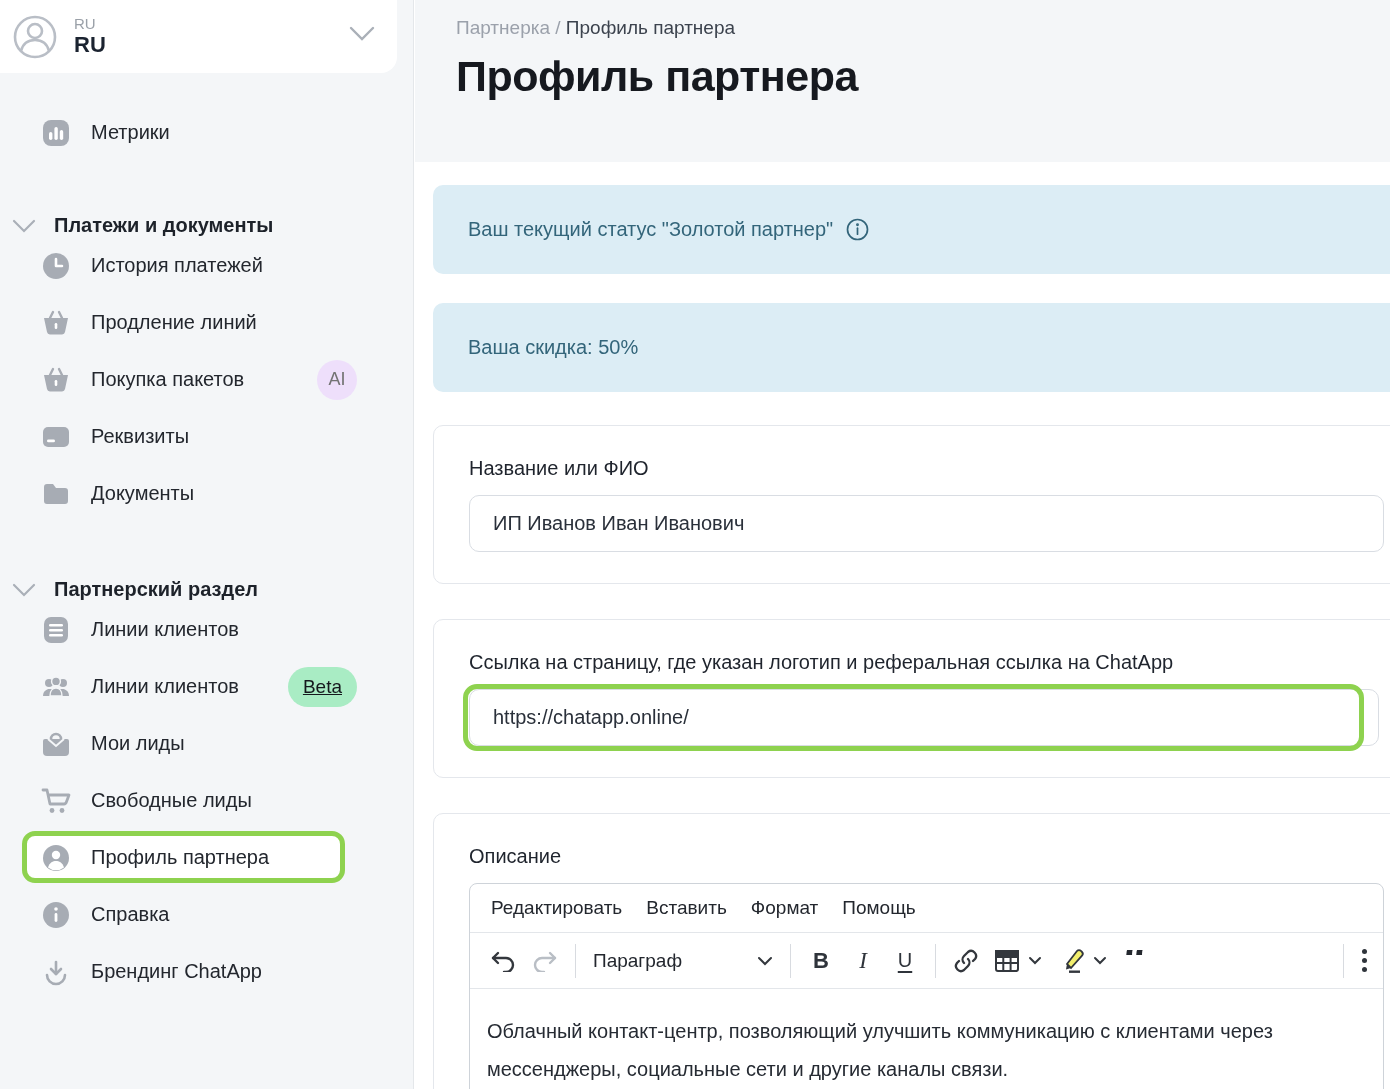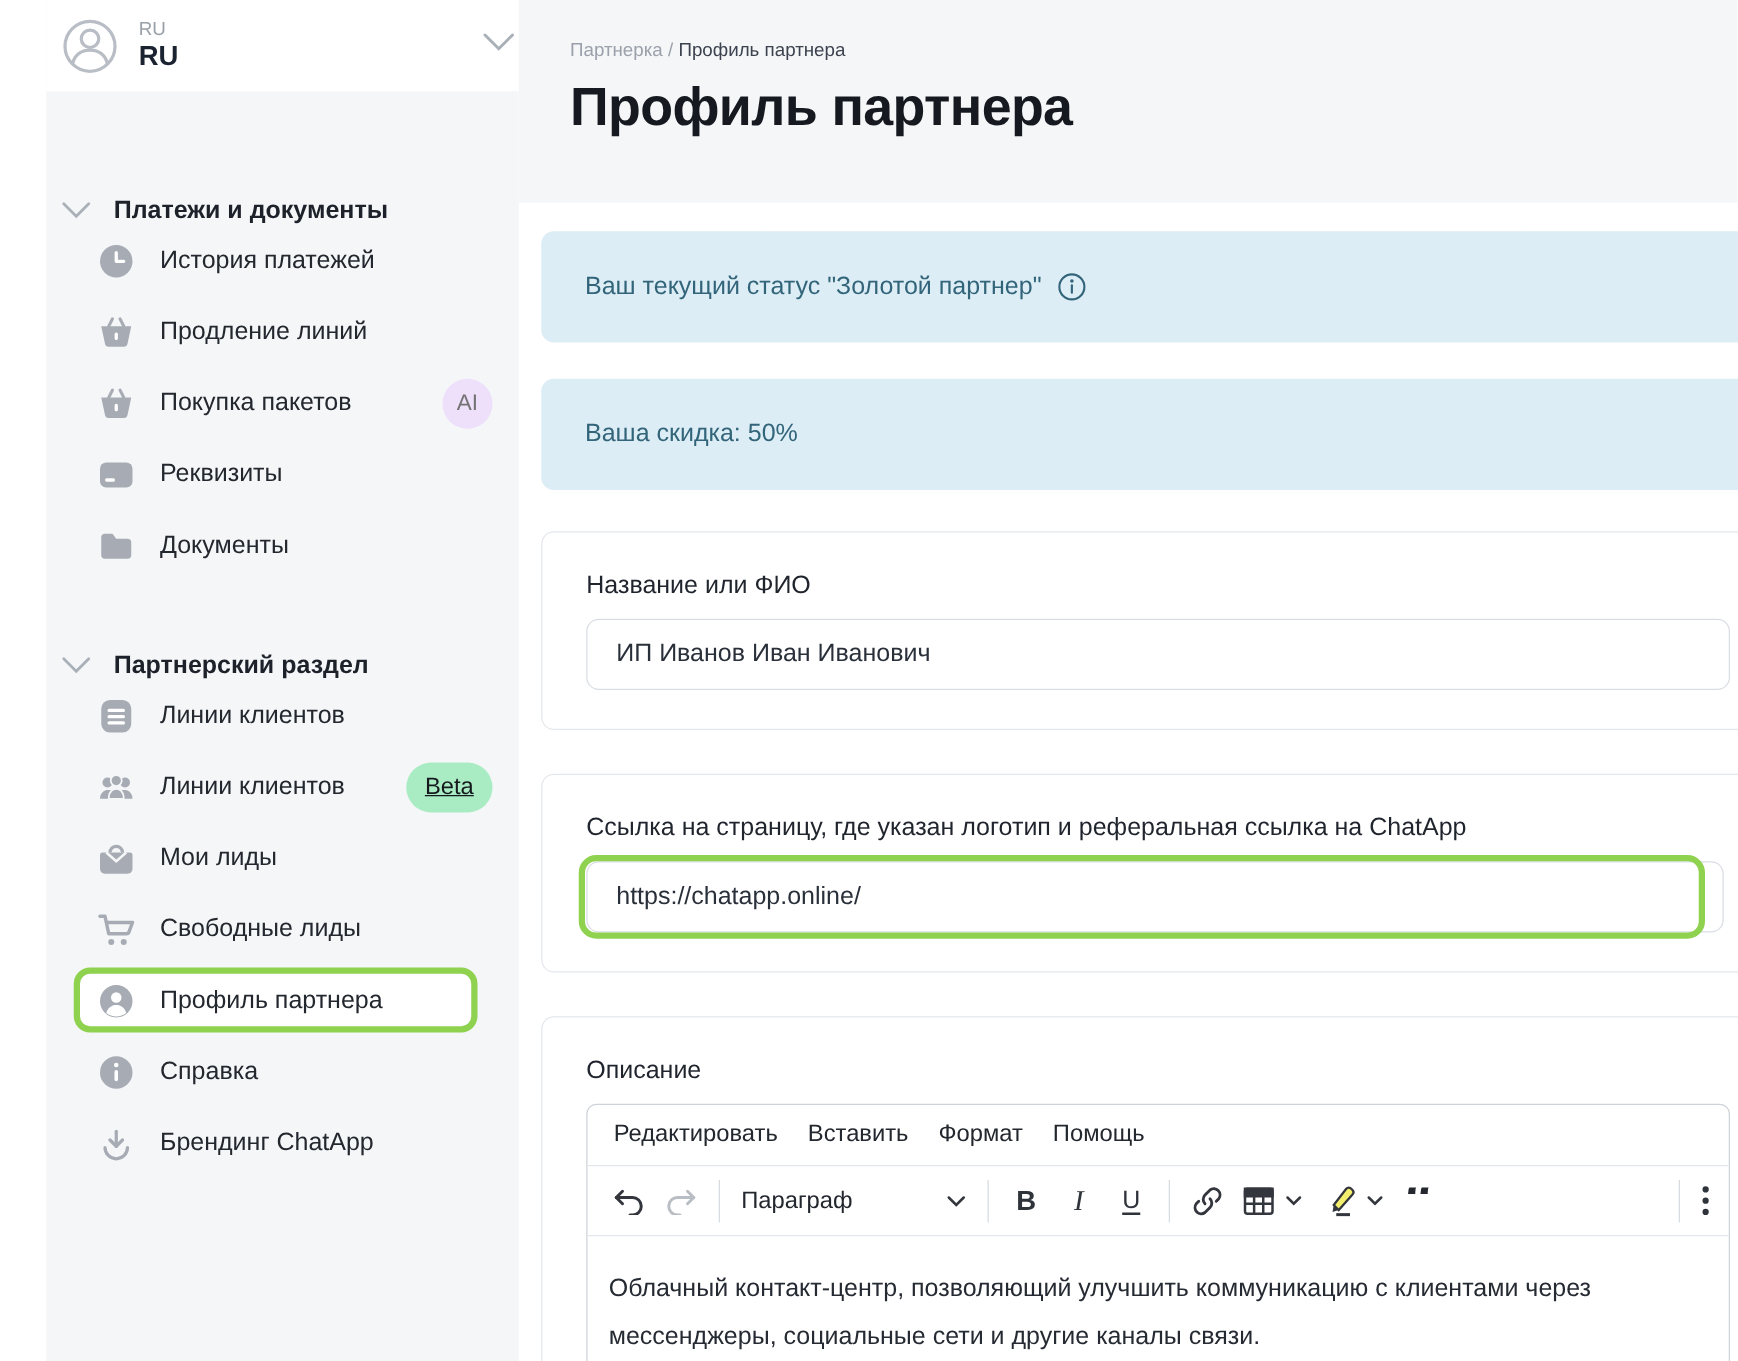--- a/index.html
+++ b/index.html
@@ -1,21 +1,21 @@
 <!DOCTYPE html>
 <html><head>
 <meta charset="utf-8">
 <style>
   * { margin:0; padding:0; box-sizing:border-box; }
   html,body { width:1390px; height:1089px; overflow:hidden; background:#fff;
               font-family:"Liberation Sans", sans-serif; }
 
   
   .sidebar { position:absolute; left:0; top:0; width:414px; height:1089px;
-             background:#f4f6f8; border-right:1px solid #e4e7ea;margin-left:37px; }
+             background:#f4f6f8; border-right:1px solid #e4e7ea; }
   .user-card { width:397px; height:73px; background:#fff;
                border-bottom-right-radius:16px; display:flex; align-items:center;
                padding-left:12px; position:relative; cursor:pointer; }
   .avatar-wrap { width:46px; height:46px; margin-right:16px; }
   .user-text .region { font-size:15px; color:#9aa0a8; line-height:17px; }
   .user-text .uname { font-size:22px; font-weight:700; color:#1b2330; line-height:26px; }
   .user-chevron { position:absolute; right:22px; top:26px; }
 
   .nav { padding-top:31px; }
   .nav-item { height:57px; display:flex; align-items:center; position:relative; cursor:pointer; }
@@ -33,21 +33,21 @@
   .badge-beta { margin-left:auto; margin-right:56px; height:40px; padding:0 15px; border-radius:20px;
               background:#a9ecc4; color:#15181d; font-size:19px; display:flex;
               align-items:center; justify-content:center; z-index:1;text-decoration:underline; }
   .hl-frame { position:absolute; left:22px; top:2px; width:323px; height:52px;
               border:5px solid #8ed24f; border-radius:13px; background:#fff; z-index:0; }
   .nav-item .nav-icon { position:relative; z-index:1; }
 
   
   .main { position:absolute; left:415px; top:0; right:0; bottom:0; background:#fff; }
   .main-header { height:162px; background:#f4f6f8; padding-left:41px; }
-  .breadcrumb { padding-top:32px; font-size:15px; color:#9ba1ab; }
+  .breadcrumb { padding-top:17px; font-size:19px; color:#9ba1ab; }
   .breadcrumb .bc-parent { color:#9ba1ab; cursor:pointer; }
   .breadcrumb .bc-current { color:#3c434e; }
   .page-title { margin-top:13px; font-size:43px; font-weight:700; color:#16191f;
                 letter-spacing:-0.5px; }
 
   .content { padding-left:18px; }
   .banner { margin-top:23px; margin-right:-14px; height:89px; border-radius:10px;
             background:#dcedf5; display:flex; align-items:center; padding-left:35px;
             color:#33657a; font-size:20px; gap:13px; }
   .banner.second { margin-top:29px; }
@@ -110,20 +110,31 @@
     </div>
     <div class="user-chevron">
       <svg width="26" height="16" viewBox="0 0 26 16" fill="none" stroke="#aab0b8" stroke-width="2.4" stroke-linecap="round">
         <path d="M2 2 L13 13 L24 2"></path>
       </svg>
     </div>
   </div>
 
   <div class="nav">
 
+    <div class="nav-item">
+      <span class="nav-icon">
+        <svg width="28" height="28" viewBox="0 0 28 28">
+          <rect x="1" y="1" width="26" height="26" rx="8" fill="#a7acb4"></rect>
+          <rect x="7" y="13" width="3.4" height="8" rx="1.7" fill="#fff"></rect>
+          <rect x="12.4" y="8" width="3.4" height="13" rx="1.7" fill="#fff"></rect>
+          <rect x="17.8" y="11" width="3.4" height="10" rx="1.7" fill="#fff"></rect>
+        </svg>
+      </span>
+      <span class="nav-label">Метрики</span>
+    </div>
 
     <div class="section-head">
       <span class="sec-chevron">
         <svg width="24" height="14" viewBox="0 0 24 14" fill="none" stroke="#aab0b8" stroke-width="2.2" stroke-linecap="round">
           <path d="M2 2 L12 12 L22 2"></path>
         </svg>
       </span>
       <span class="sec-label">Платежи и документы</span>
     </div>
 

